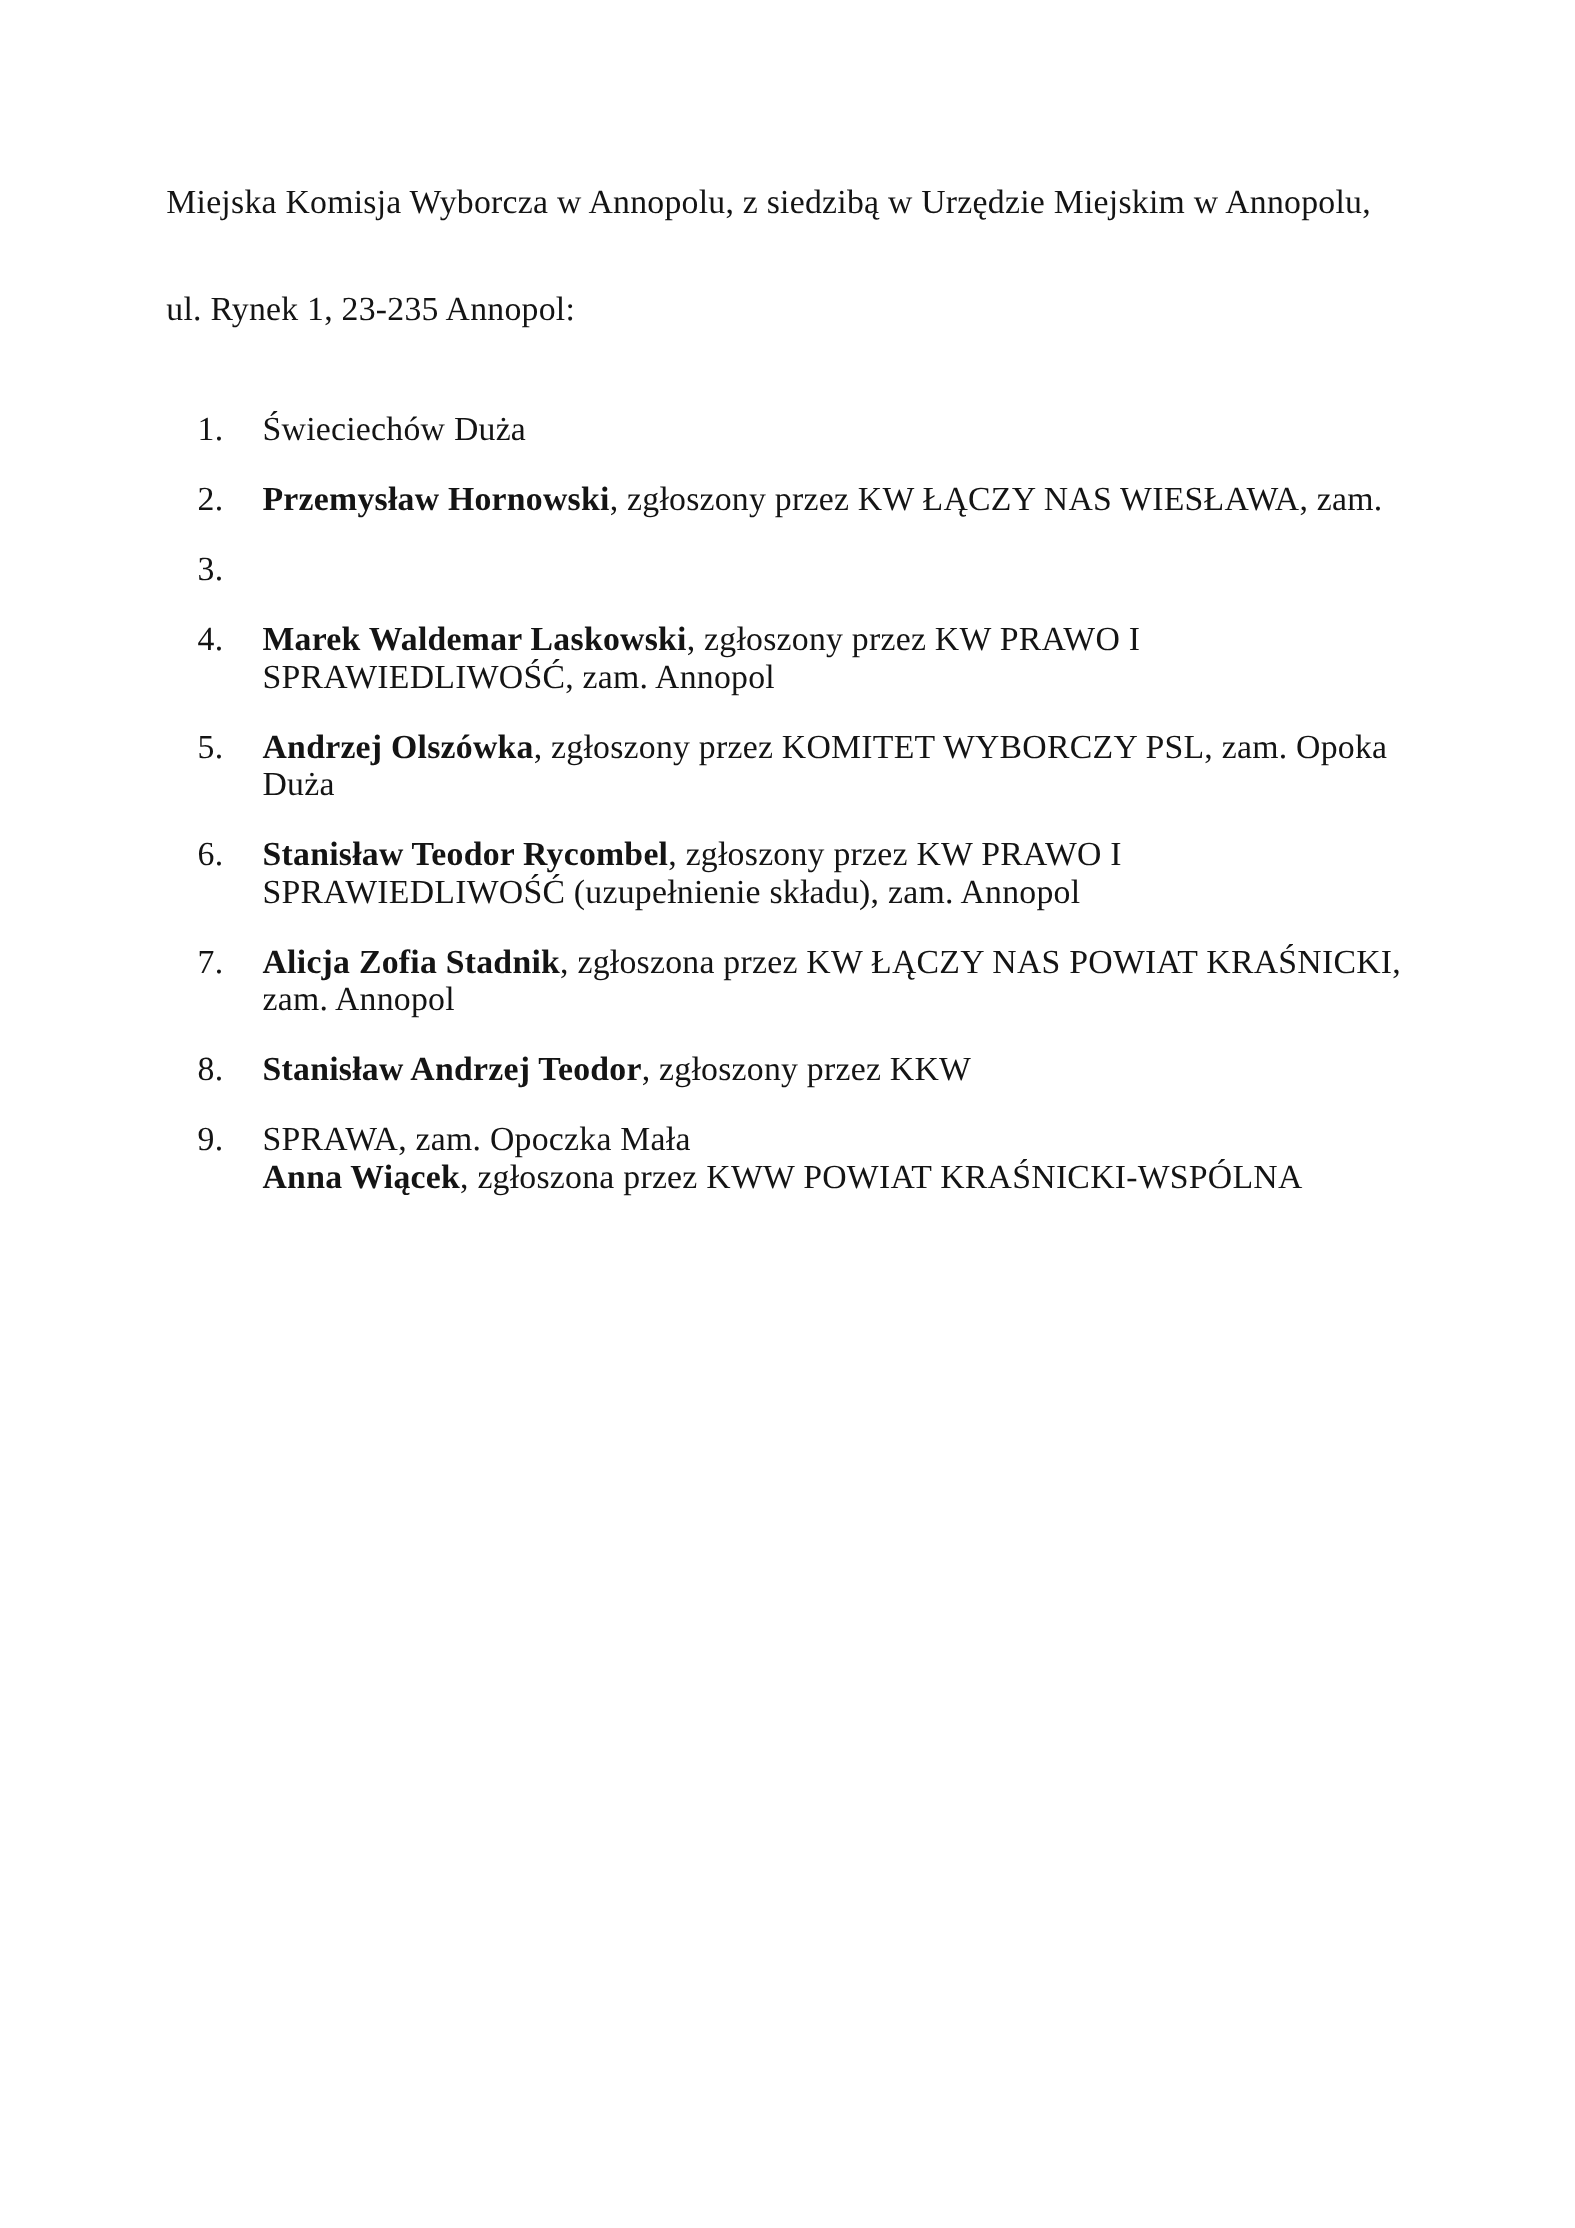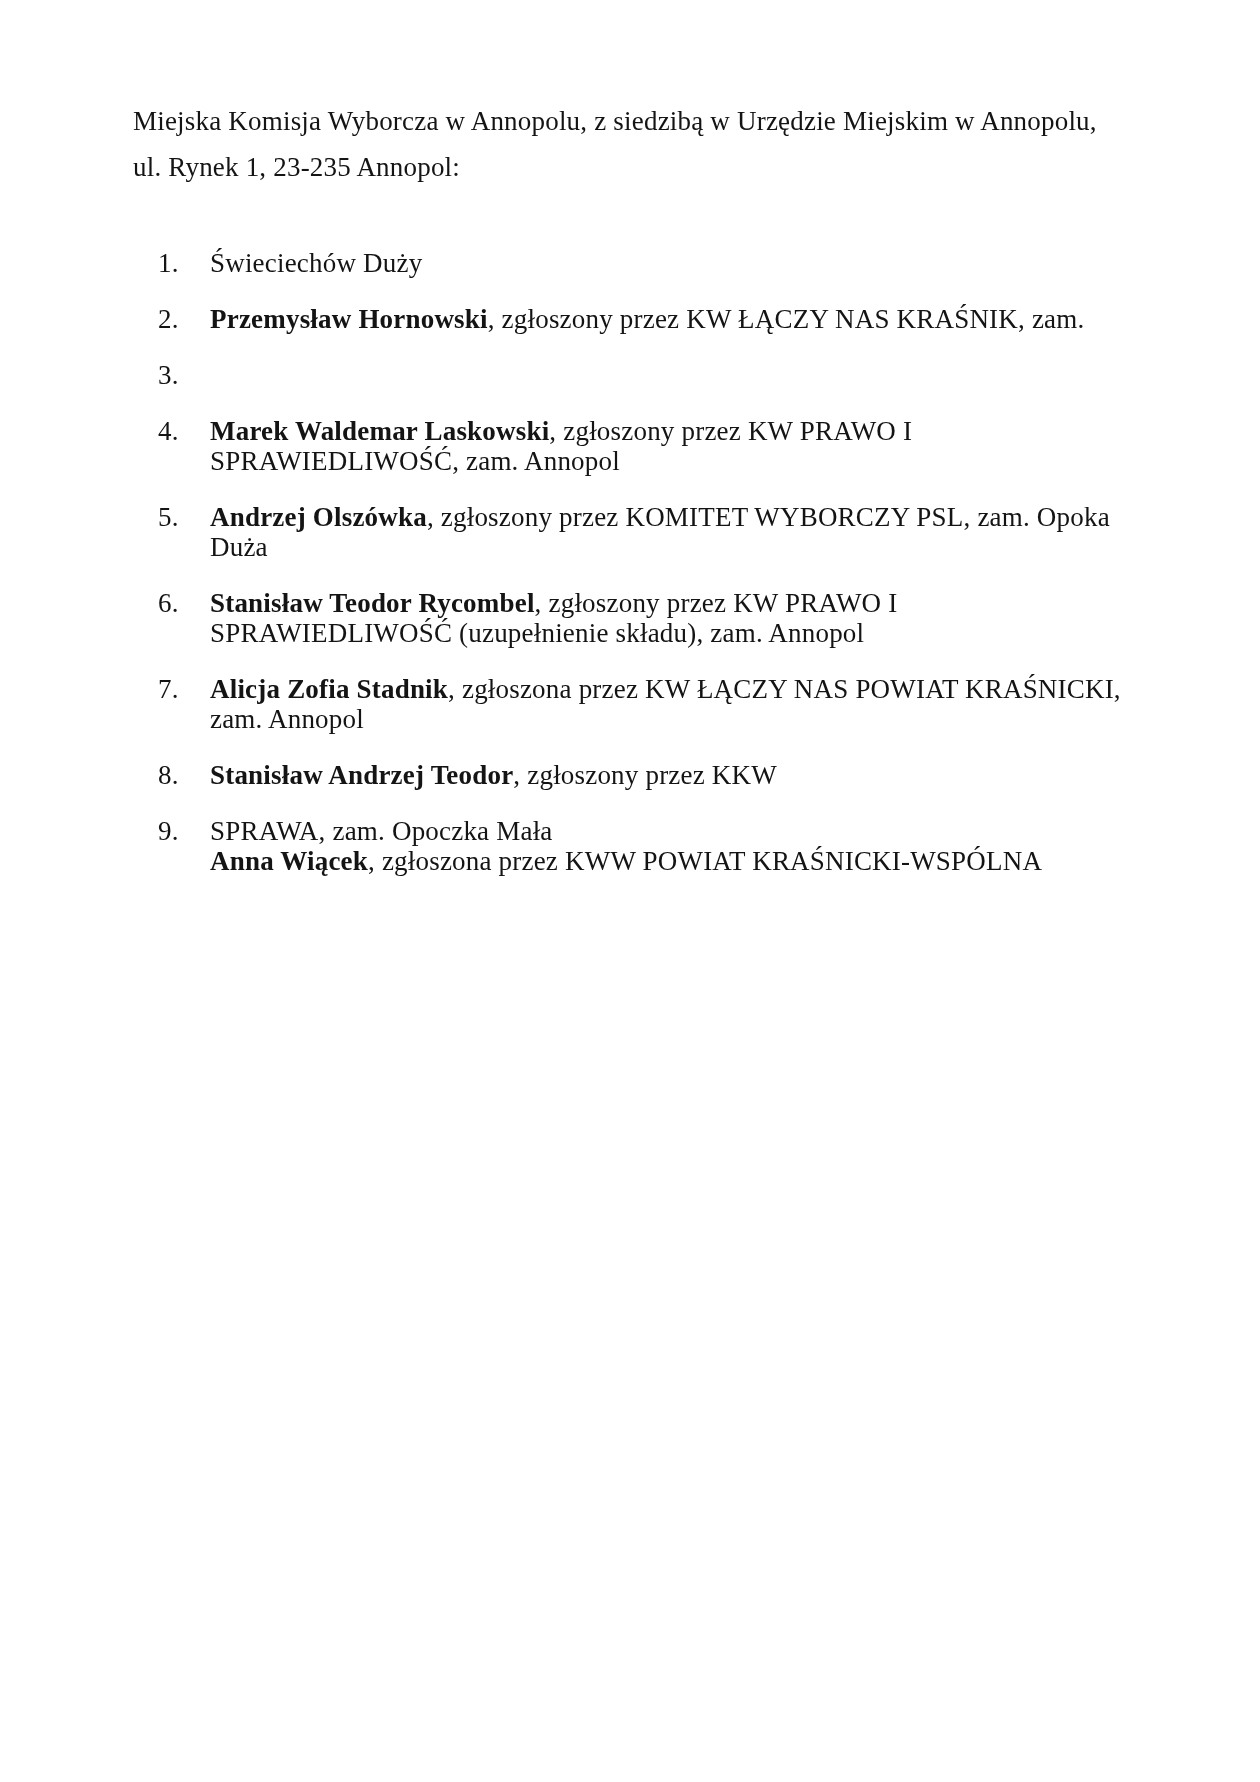--- a/index.html
+++ b/index.html
@@ -22,20 +22,21 @@
     background: #ffffff;
   }
   .doc-header {
     font-size: 27px;
     line-height: 46px;
     letter-spacing: 0.2px;
   }
   .doc-header .hline {
     display: block;
     white-space: nowrap;
+    margin-top: 40px;
   }
   .member-list {
     margin-top: 58px;
   }
   .member {
     display: flex;
     align-items: flex-start;
     margin-bottom: 26px;
     font-size: 27px;
     line-height: 30px;
@@ -66,28 +67,28 @@
   <div class="doc-header">
     <span class="hline">Miejska Komisja Wyborcza w Annopolu, z siedzibą w Urzędzie Miejskim w Annopolu,</span>
     <span class="hline">ul. Rynek 1, 23-235 Annopol:</span>
   </div>
 
   <div class="member-list">
 
     <div class="member">
       <span class="num">1.</span>
       <span class="text">
-        <span class="line">Świeciechów Duży</span>
+        <span class="line">Świeciechów Duża</span>
       </span>
     </div>
 
     <div class="member">
       <span class="num">2.</span>
       <span class="text">
-        <span class="line"><b class="name">Przemysław Hornowski</b><span>, zgłoszony przez KW ŁĄCZY NAS KRAŚNIK, zam.</span></span>
+        <span class="line"><b class="name">Przemysław Hornowski</b><span>, zgłoszony przez KW ŁĄCZY NAS WIESŁAWA, zam.</span></span>
       </span>
     </div>
 
     <div class="member">
       <span class="num">3.</span>
       <span class="text">
       </span>
     </div>
 
     <div class="member">

